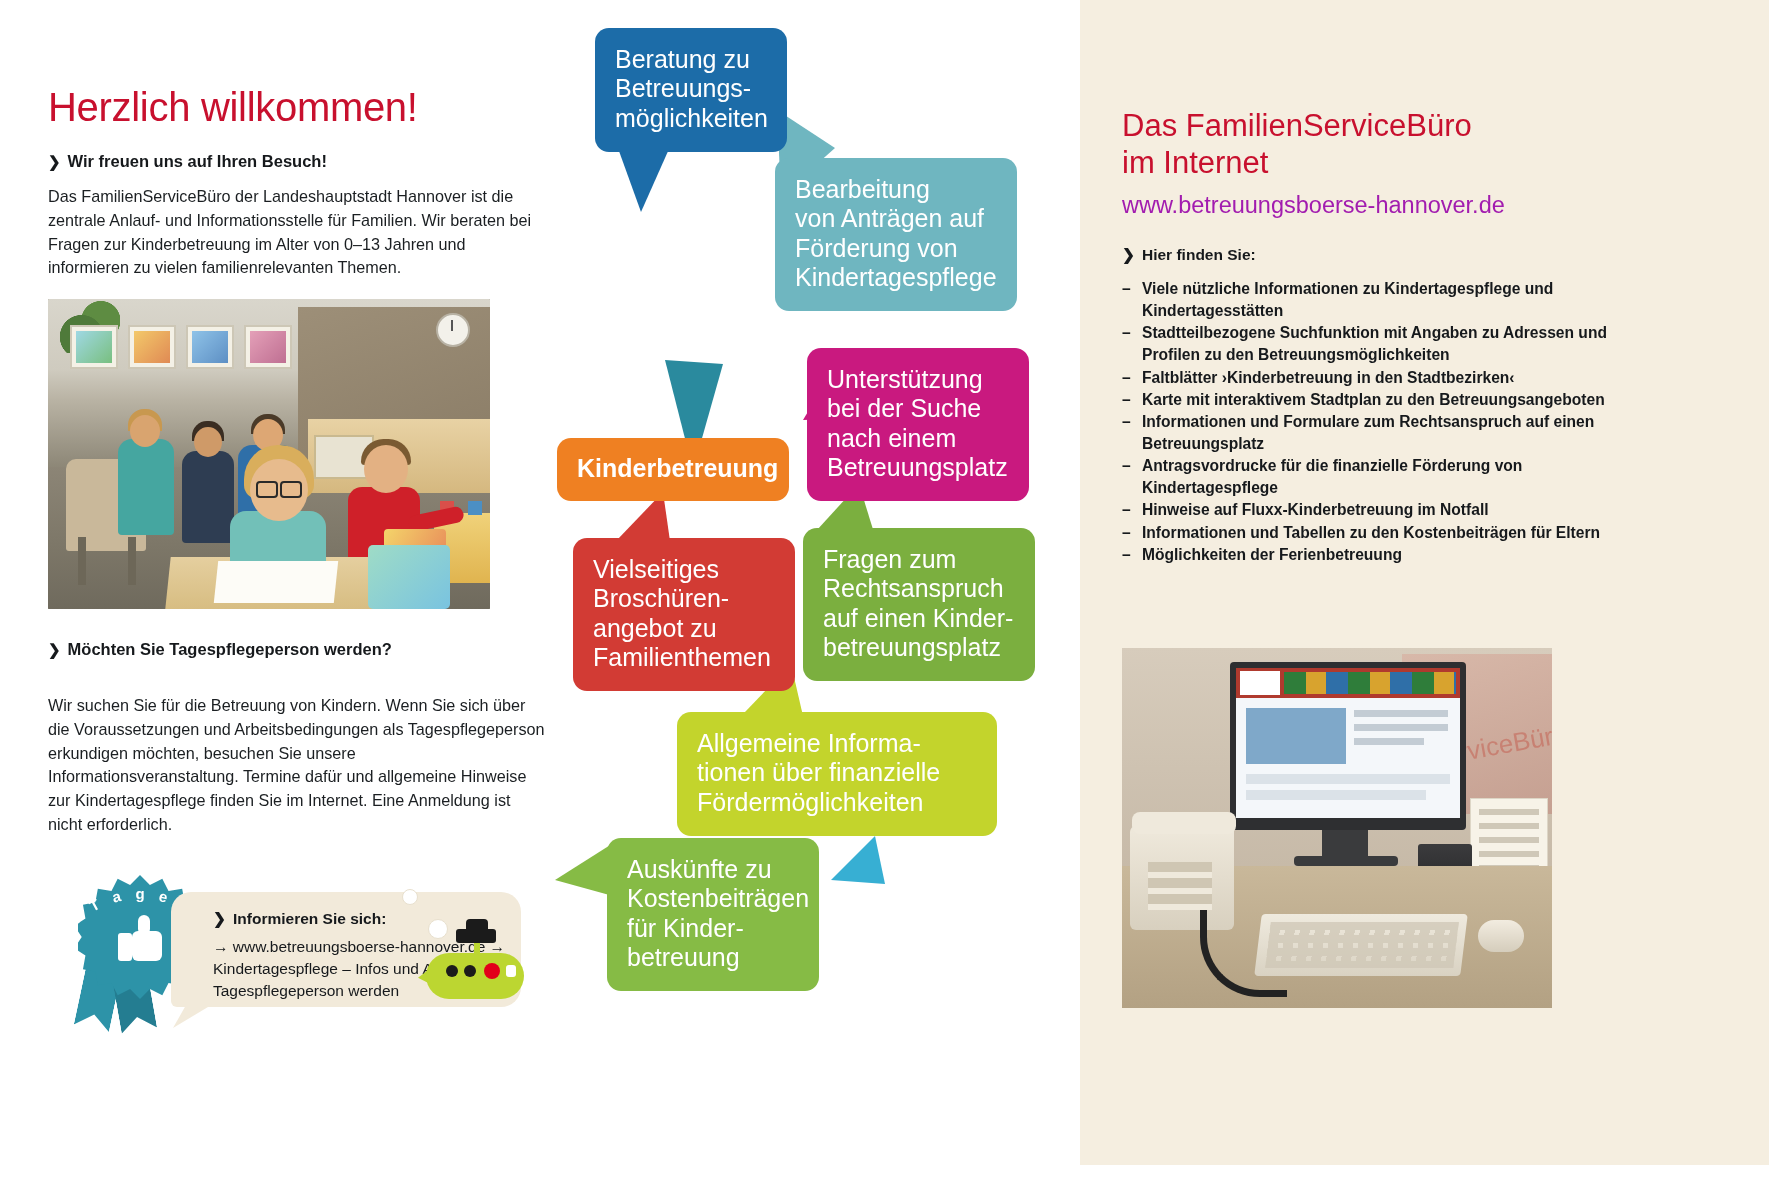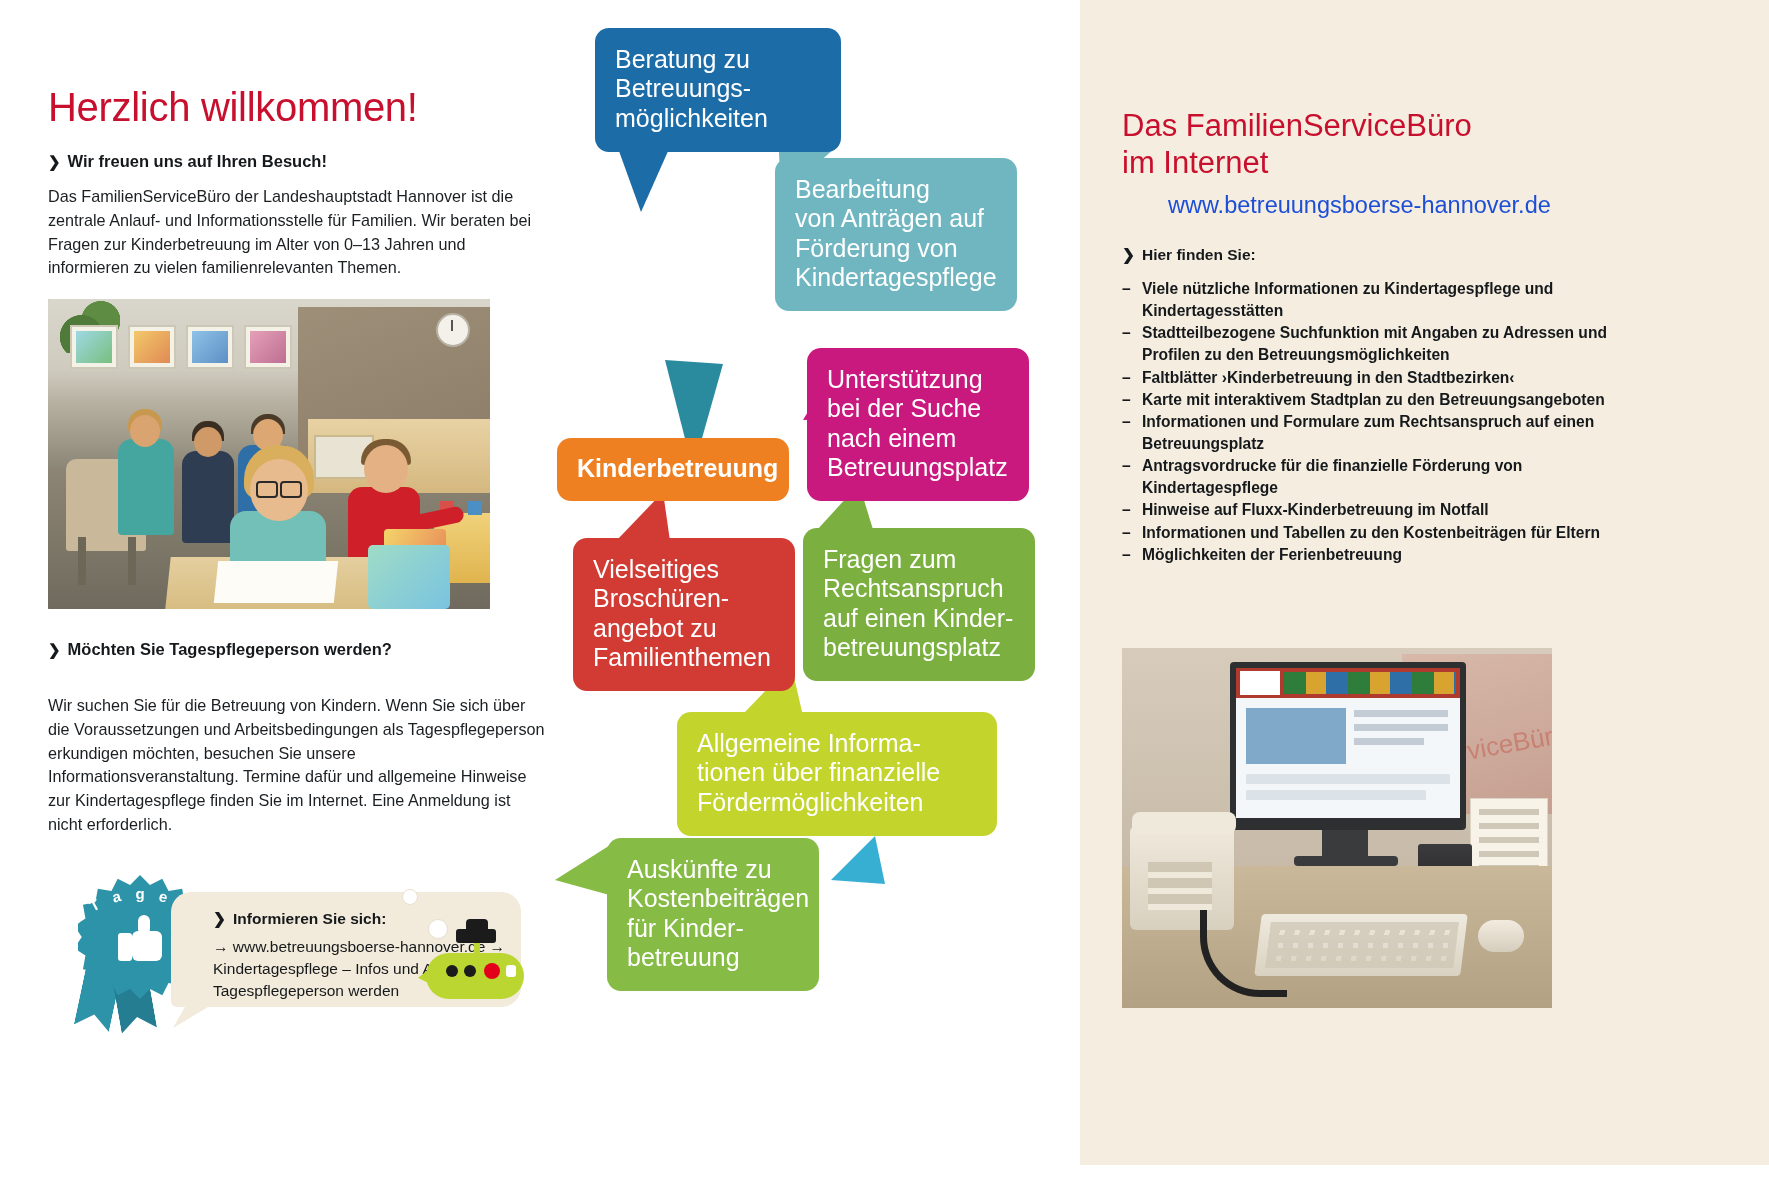--- a/index.html
+++ b/index.html
@@ -180,21 +180,21 @@
   .right-col{
     position:absolute;left:1080px;top:0;width:709px;height:1165px;
     background:#F5EEE0;
   }
   .r-title{
     position:absolute;left:42px;top:108px;width:520px;
     font-size:31px;color:#C8102E;line-height:1.18;
   }
   .r-url{
     position:absolute;left:42px;top:192px;width:560px;
-    font-size:23.5px;color:#1d4ed8;margin-left:46px;
+    font-size:23.5px;color:#a21caf;
   }
   .r-head{
     position:absolute;left:42px;top:246px;font-size:15.5px;font-weight:bold;color:#16191c;
   }
   .r-head .chev{margin-right:7px;}
   .r-list{
     position:absolute;left:42px;top:278px;width:500px;
     font-size:15.6px;line-height:1.42;color:#16191c;
   }
   .r-list li{position:relative;list-style:none;padding-left:20px;margin:0 0 0 0;font-weight:bold;}
@@ -395,21 +395,21 @@
 
       <polygon points="272,530 314,484 330,536" fill="#7BAF3F"></polygon>
 
       <polygon points="200,712 246,664 258,716" fill="#C3D42C"></polygon>
 
       <polygon points="70,842 10,880 68,896" fill="#86BB45"></polygon>
 
       <polygon points="286,880 330,836 340,884" fill="#37AFD3"></polygon>
     </svg>
 
-    <div class="bub" id="b-beratung" style="left: 50px; top: 28px; width: 246px; background: rgb(28, 108, 168);">
+    <div class="bub" id="b-beratung" style="left: 50px; top: 28px; width: 192px; background: rgb(28, 108, 168);">
         <div>Beratung zu</div>
         <div>Betreuungs-</div>
         <div>möglichkeiten</div>
       </div>
 
     <div class="bub" id="b-bearbeitung" style="left: 230px; top: 158px; width: 242px; background: rgb(111, 182, 192);">
         <div>Bearbeitung</div>
         <div>von Anträgen auf</div>
         <div>Förderung von</div>
         <div>Kindertagespflege</div>

